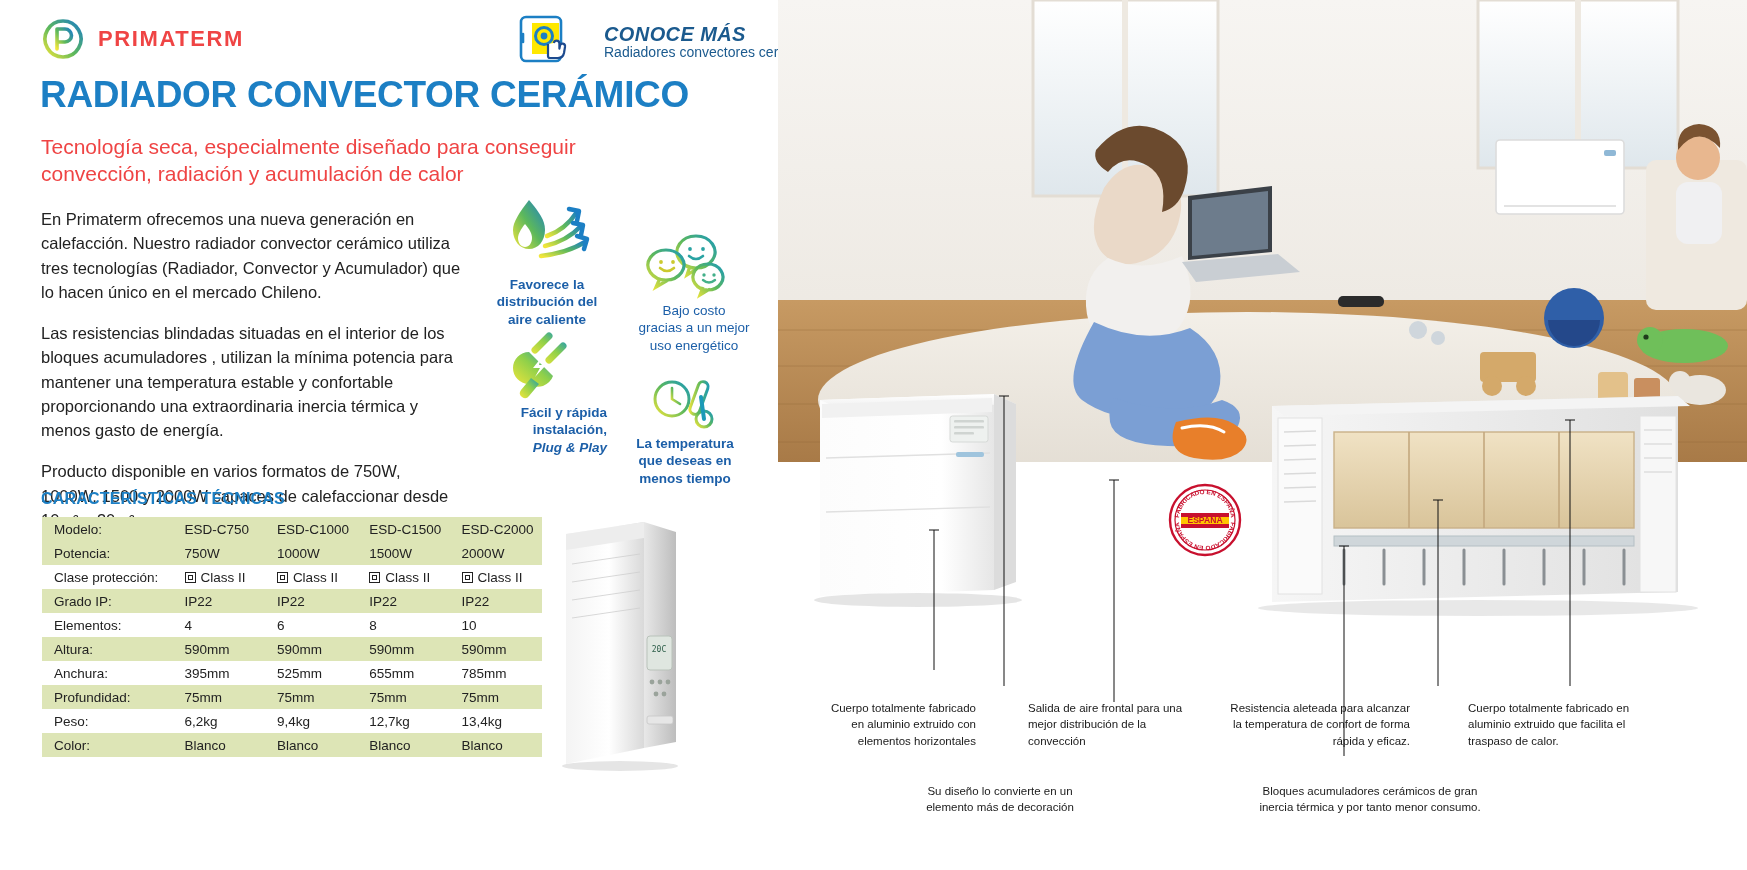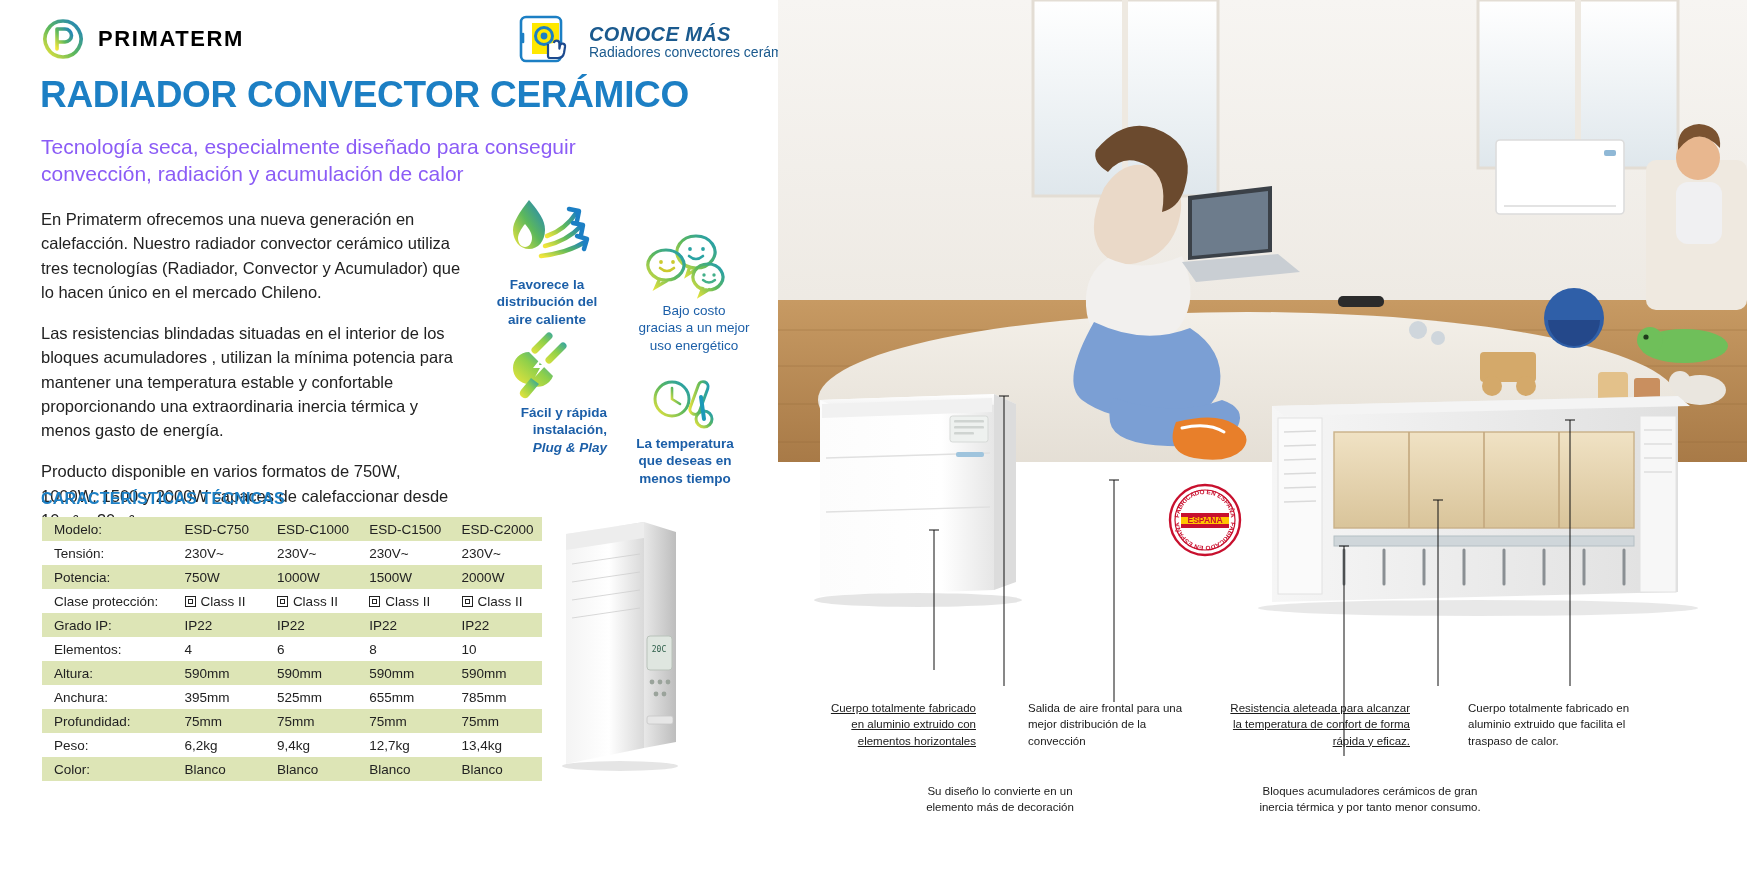--- a/index.html
+++ b/index.html
@@ -7,36 +7,36 @@
     width: 1747px; height: 870px;
     font-family: "Liberation Sans", sans-serif;
     background: #ffffff;
     overflow: hidden;
   }
   .page { position: relative; width: 1747px; height: 870px; background: #fff; }
 
   
   .logo-wrap { position: absolute; left: 42px; top: 18px; display: flex; align-items: center; gap: 14px; }
   .logo-mark { width: 42px; height: 42px; }
-  .logo-text { font-size: 22px; font-weight: bold; letter-spacing: 1.6px; color: #000000; }
-
-  .conoce { position: absolute; left: 518px; top: 14px; display: flex; align-items: center; gap: 9px; }
+  .logo-text { font-size: 22px; font-weight: bold; letter-spacing: 1.6px; color: #ef4444; }
+
+  .conoce { position: absolute; left: 518px; top: 14px; display: flex; align-items: center; gap: 24px; }
   .conoce-icon { width: 62px; height: 56px; flex: none; }
   .conoce-txt { line-height: 1.05; }
   .conoce-title { font-size: 20px; font-weight: bold; font-style: italic; color: #1b5a8e; letter-spacing: .4px; }
   .conoce-sub { font-size: 14px; color: #1b5a8e; }
 
   .main-title {
     position: absolute; left: 40px; top: 74px;
     font-size: 37px; font-weight: bold; color: #1c7fc4; letter-spacing: -0.3px;
     white-space: nowrap;
   }
   .subtitle {
     position: absolute; left: 41px; top: 134px; width: 600px;
-    font-size: 21px; color: #8b5cf6; line-height: 1.28;
+    font-size: 21px; color: #ef4444; line-height: 1.28;
   }
 
   .body-copy {
     position: absolute; left: 41px; top: 207px; width: 420px;
     font-size: 16.5px; color: #222; line-height: 1.47;
   }
   .body-copy p { margin-bottom: 17px; }
   .body-copy p:last-child { margin-bottom: 0; }
 
   .tech-heading {
@@ -72,21 +72,21 @@
     position: absolute; left: 778px; top: 0; width: 969px; height: 462px;
     overflow: hidden;
   }
 
   
   .diagram { position: absolute; left: 778px; top: 360px; width: 969px; height: 510px; }
 
   .callout {
     position: absolute; font-size: 11.5px; color: #1a1a1a; line-height: 1.42;
   }
-  .callout.r { text-align: right; text-decoration: underline; }
+  .callout.r { text-align: right; }
   .callout.l { text-align: left; margin-left: 36px; }
   .callout.c { text-align: center; }
 
   .espana-badge { position: absolute; left: 1168px; top: 483px; width: 74px; height: 74px; }
 
   svg { display: block; overflow: visible; }
 </style>
 </head>
 <body>
 
@@ -248,27 +248,20 @@
   <div class="tech-heading">CARACTERÍSTICAS TÉCNICAS</div>
   <table class="spec-table">
     <tbody>
         <tr class="alt">
           <td class="label">Modelo:</td>
           <td class="val">ESD-C750</td>
           <td class="val">ESD-C1000</td>
           <td class="val">ESD-C1500</td>
           <td class="val">ESD-C2000</td>
         </tr>
-        <tr>
-          <td class="label">Tensión:</td>
-          <td class="val">230V~</td>
-          <td class="val">230V~</td>
-          <td class="val">230V~</td>
-          <td class="val">230V~</td>
-        </tr>
         <tr class="alt">
           <td class="label">Potencia:</td>
           <td class="val">750W</td>
           <td class="val">1000W</td>
           <td class="val">1500W</td>
           <td class="val">2000W</td>
         </tr>
         <tr>
           <td class="label">Clase protección:</td>
           <td class="val"><span class="cls2"></span><span>Class II</span></td>

